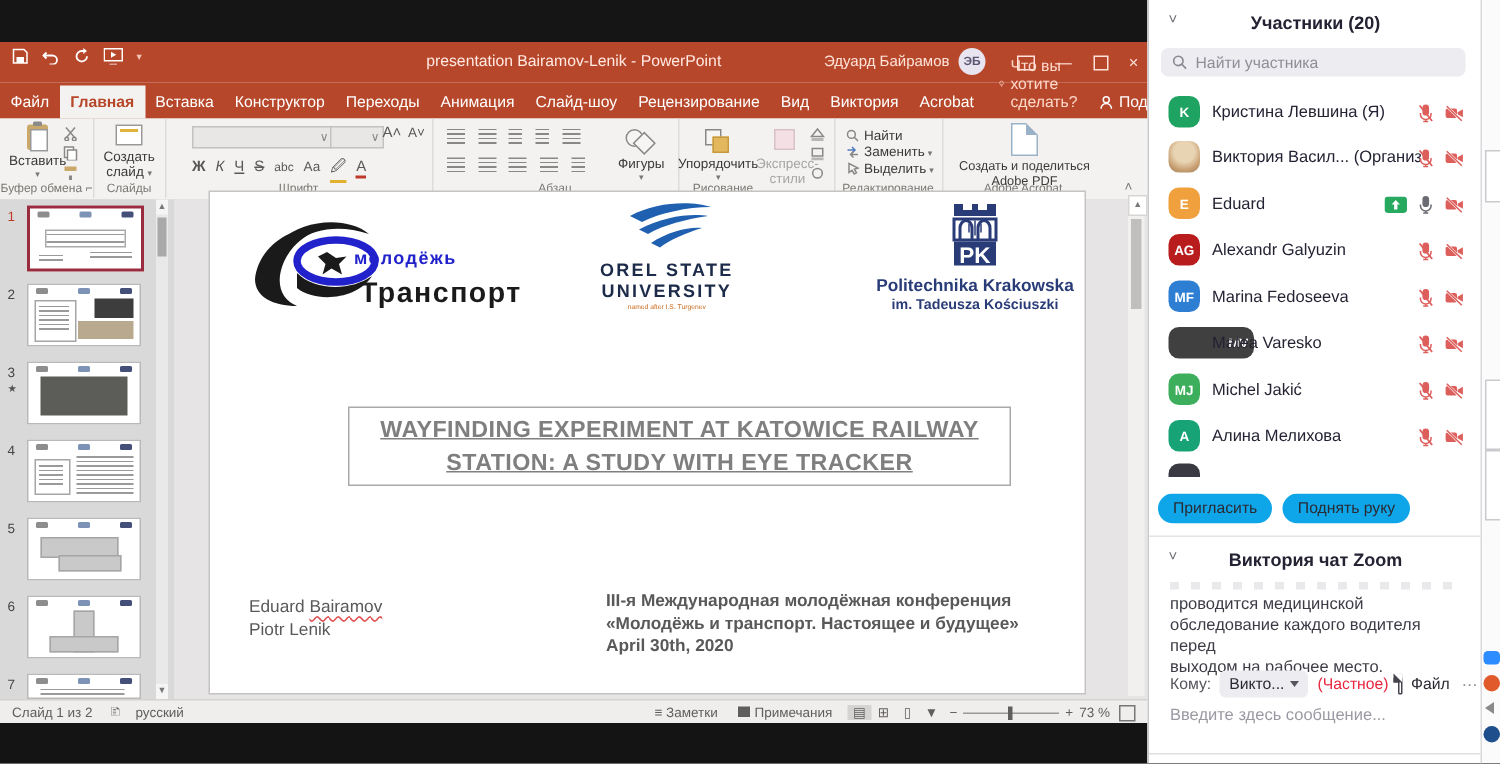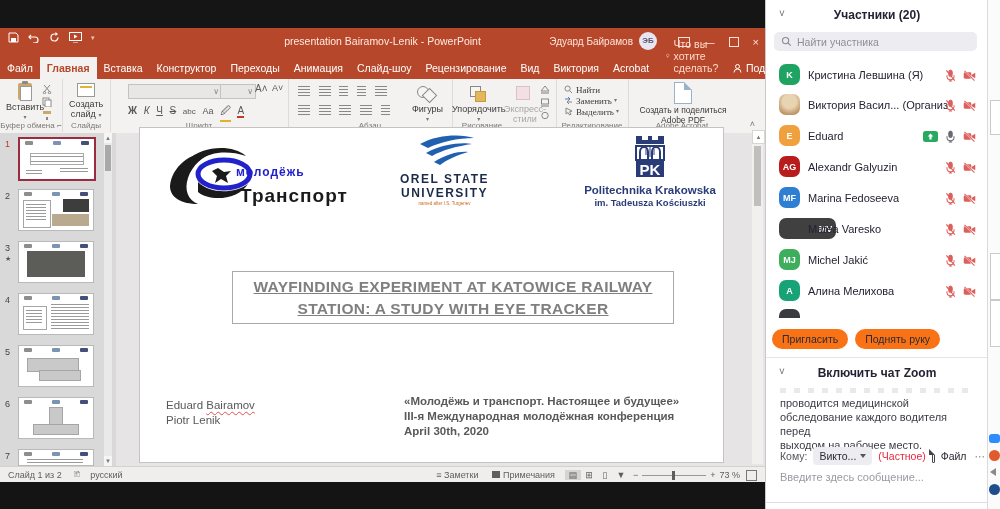--- a/index.html
+++ b/index.html
@@ -44,21 +44,21 @@
   .slide-ic:before{content:"";position:absolute;left:2px;top:2px;right:2px;height:2px;background:#e0b43c;}
   .fontbox{height:13px;border:1px solid #c4c2c0;background:#e9e7e6;display:inline-flex;align-items:center;
            justify-content:flex-end;font-size:8px;color:#8a8886;padding:0 2px;}
   .fbtn{display:inline-block;margin-right:4px;font-size:10px;color:#5a5856;}
   .lines-ic{display:inline-block;width:12px;height:10px;margin-right:6px;
             background:repeating-linear-gradient(to bottom,#8a8886 0 1px,transparent 1px 3px);}
   .lines-ic.short{width:9px;}
   .shape-cluster{position:relative;width:26px;height:20px;}
   .sq{position:absolute;border:1px solid #8a8886;background:#f7f5f4;}
   .find-ic{display:inline-block;margin-right:3px;}
-  .editrow{display:flex;align-items:flex-start;font-size:9px;color:#3b3a39;margin:1px 0;font-family:Liberation Serif, serif;}
+  .editrow{display:flex;align-items:flex-end;font-size:9px;color:#3b3a39;margin:1px 0;}
   .pdf-ic{width:16px;height:20px;background:#fff;border:1px solid #9ab2c8;position:relative;margin-bottom:1px;}
   .pdf-ic:after{content:"";position:absolute;right:-1px;top:-1px;border:4px solid #f4f2f1;border-left-color:#9ab2c8;border-bottom-color:#9ab2c8;}
   .chev-collapse{position:absolute;right:10px;bottom:4px;color:#7a7874;font-size:9px;}
 
   
   #mainarea{position:absolute;left:0;top:133px;width:765px;height:333px;}
   #thumbs{position:absolute;left:0;top:0;width:116px;height:333px;background:#d9d9d9;overflow:hidden;}
   .thumbrow{position:absolute;left:0;width:116px;}
   .tnum{position:absolute;left:5px;top:2px;font-size:9px;color:#444;}
   .tnum.sel{color:#c0392b;}
@@ -131,21 +131,21 @@
            font-size:9px;font-weight:bold;display:flex;align-items:center;justify-content:center;}
   .pavatar.photo{background:radial-gradient(circle at 50% 35%,#e8d3b2 0 40%,#c79f72 70%,#9c7b52 100%);}
   .pname{position:absolute;left:42px;top:0;height:30px;line-height:30px;font-size:11px;white-space:nowrap;
          overflow:hidden;max-width:128px;}
   .picons{position:absolute;right:12px;top:0;height:30px;display:flex;align-items:center;gap:6px;}
   .isvg{width:13px;height:13px;display:block;}
   .share-ind{width:15px;height:11px;}
   #p-partial{position:absolute;left:13px;top:309px;width:21px;height:9px;border-radius:7px 7px 0 0;background:#3a3a42;}
 
   #zp-btns{position:absolute;left:6px;top:329px;width:216px;display:flex;gap:7px;overflow:hidden;}
-  .zbtn{background:#f97316;border-radius:10px;padding:4px 10px;font-size:10.5px;color:#2a2a33;white-space:nowrap;}
+  .zbtn{background:#0ea5e9;border-radius:10px;padding:4px 10px;font-size:10.5px;color:#2a2a33;white-space:nowrap;}
   #zp-div1{position:absolute;left:0;top:357px;width:222px;border-top:1px solid #e4e4e8;}
   #chat-head{position:absolute;left:0;top:366px;width:222px;text-align:center;font-size:12px;font-weight:bold;}
   #chat-chev{position:absolute;left:13px;top:366px;}
   #chat-faded{position:absolute;left:14px;top:388px;width:190px;height:5px;
               background:repeating-linear-gradient(to right,#d8d8dc 0 6px,transparent 6px 14px);opacity:.55;}
   #chat-msg{position:absolute;left:14px;top:396px;width:200px;font-size:11px;color:#3c3c46;line-height:14px;}
   #chat-to{position:absolute;left:14px;top:447px;width:205px;display:flex;align-items:center;gap:6px;font-size:10.5px;}
   #to-label{color:#55555e;}
   #to-pill{background:#ececf1;border-radius:4px;padding:3px 6px;display:flex;align-items:center;gap:4px;color:#2a2a33;}
   .tri-down{width:0;height:0;border-left:3.5px solid transparent;border-right:3.5px solid transparent;border-top:4px solid #55555e;}
@@ -516,22 +516,22 @@
 
           <div id="slide-titlebox">
             <div id="slide-title">WAYFINDING EXPERIMENT AT KATOWICE RAILWAY STATION: A STUDY WITH EYE TRACKER</div>
           </div>
 
           <div id="authors">
             <div><span>Eduard </span><span class="sp-squiggle">Bairamov</span></div>
             <div>Piotr Lenik</div>
           </div>
           <div id="conf">
+            <div>III-я Международная молодёжная конференция</div>
             <div>«Молодёжь и транспорт. Настоящее и будущее»</div>
-            <div>III-я Международная молодёжная конференция</div>
             <div>April 30th, 2020</div>
           </div>
         </div>
         <div id="ed-scroll">
           <span class="arr">▲</span>
           <span class="thumb"></span>
         </div>
       </div>
     </div>
 
@@ -749,21 +749,21 @@
     </div>
     <div id="p-partial"></div>
 
     <div id="zp-btns">
       <span class="zbtn">Пригласить</span>
       <span class="zbtn">Поднять руку</span>
     </div>
 
     <div id="zp-div1"></div>
     <span id="chat-chev" class="chev">˅</span>
-    <div id="chat-head">Включить чат Zoom</div>
+    <div id="chat-head">Виктория чат Zoom</div>
     <div id="chat-faded"></div>
     <div id="chat-msg">
       <div>проводится медицинской</div>
       <div>обследование каждого водителя перед</div>
       <div>выходом на рабочее место.</div>
     </div>
 
     <div id="chat-to">
       <span id="to-label">Кому:</span>
       <span id="to-pill">

